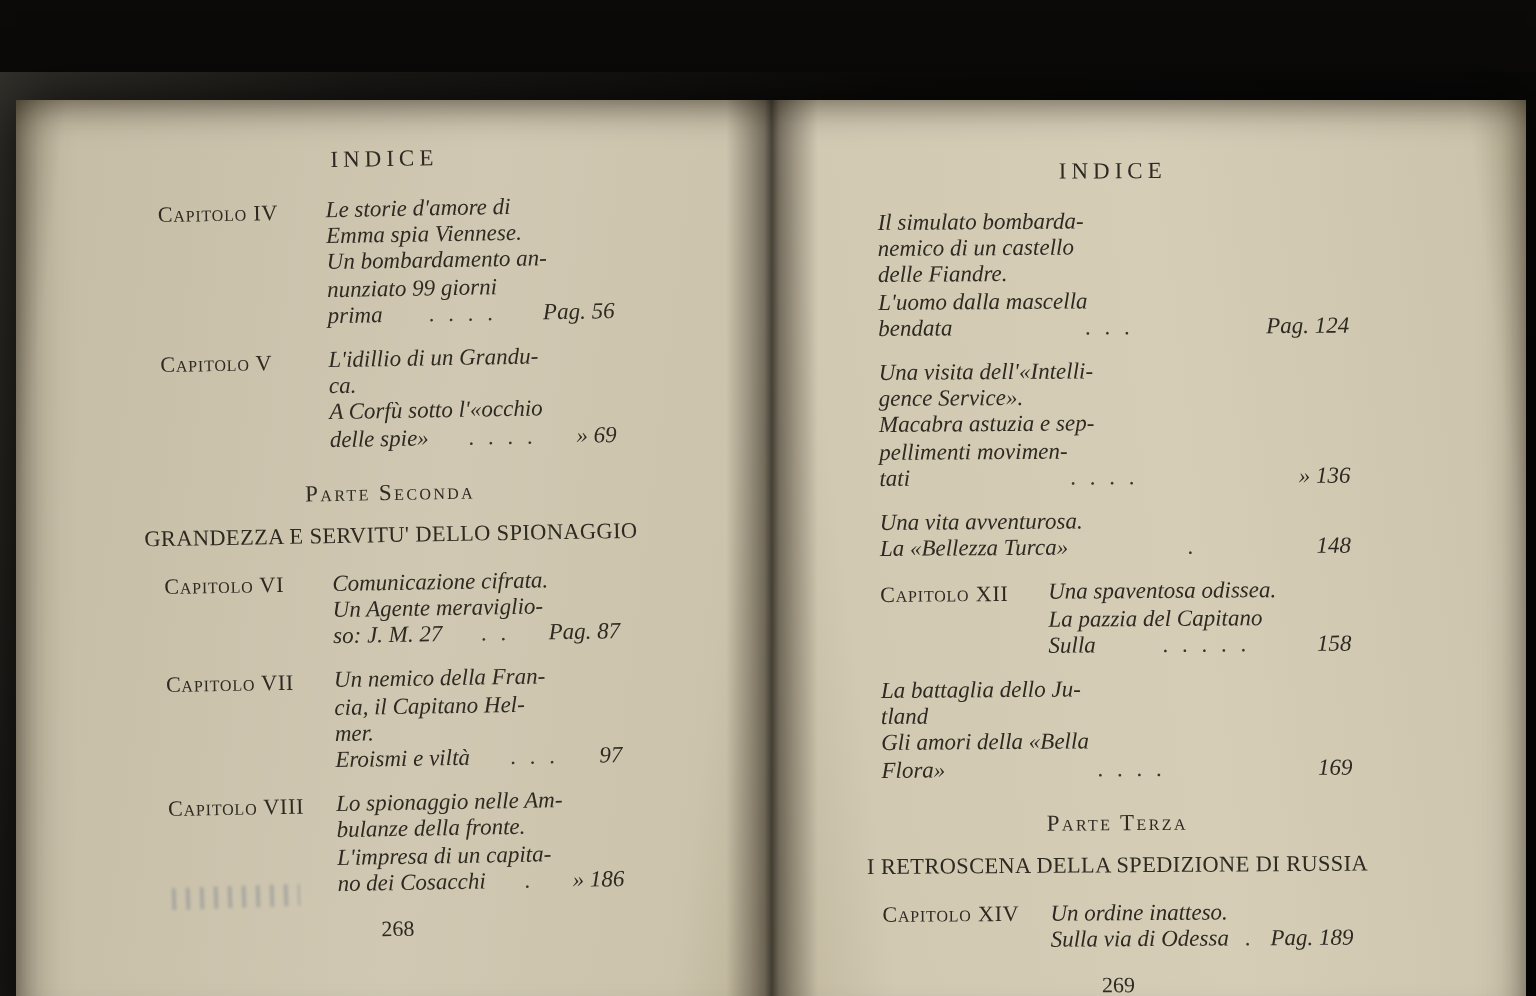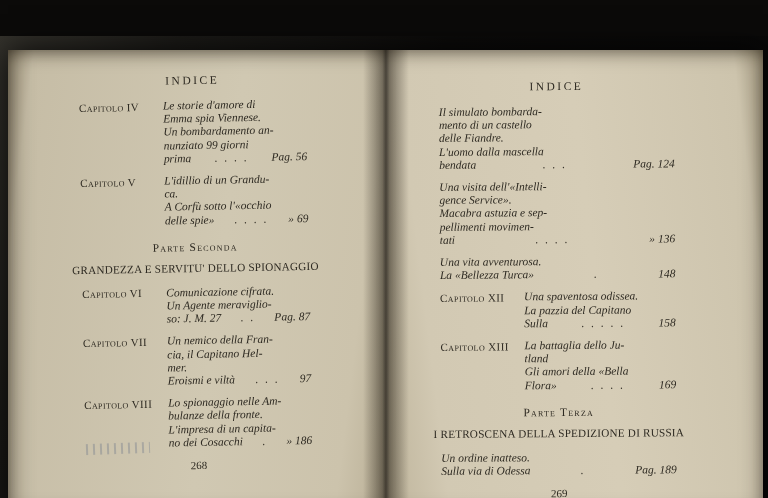--- a/index.html
+++ b/index.html
@@ -151,21 +151,21 @@
           <div class="pnum">268</div>
         </div>
       <div class="stamp"></div>
     </div>
     <div class="page right">
       <div class="page-inner">
           <div class="page-header">INDICE</div>
           <div class="entry">
             <div class="entry-body">
               <div class="line"><span class="t">Il simulato bombarda-</span></div>
-              <div class="line"><span class="t">mento di un castello</span></div>
+              <div class="line"><span class="t">nemico di un castello</span></div>
               <div class="line"><span class="t">delle Fiandre.</span></div>
               <div class="line"><span class="t">L'uomo dalla mascella</span></div>
               <div class="line leader">
                 <span class="t">bendata</span>
                 <span class="dots">. . .</span>
                 <span class="ref">Pag. 124</span>
               </div>
             </div>
           </div>
           <div class="entry">
@@ -197,37 +197,37 @@
               <div class="line"><span class="t">Una spaventosa odissea.</span></div>
               <div class="line"><span class="t">La pazzia del Capitano</span></div>
               <div class="line leader">
                 <span class="t">Sulla</span>
                 <span class="dots">. . . . .</span>
                 <span class="ref">158</span>
               </div>
             </div>
           </div>
           <div class="entry">
-            <span class="chap">Capitolo XIII</span>
             <div class="entry-body">
               <div class="line"><span class="t">La battaglia dello Ju-</span></div>
               <div class="line"><span class="t">tland</span></div>
               <div class="line"><span class="t">Gli amori della «Bella</span></div>
               <div class="line leader">
                 <span class="t">Flora»</span>
                 <span class="dots">. . . .</span>
                 <span class="ref">169</span>
               </div>
             </div>
           </div>
           <div class="part">
             <div class="part-label">Parte Terza</div>
             <div class="part-title">I RETROSCENA DELLA SPEDIZIONE DI RUSSIA</div>
           </div>
           <div class="entry">
+            <span class="chap">Capitolo XIV</span>
             <div class="entry-body">
               <div class="line"><span class="t">Un ordine inatteso.</span></div>
               <div class="line leader">
                 <span class="t">Sulla via di Odessa</span>
                 <span class="dots">.</span>
                 <span class="ref">Pag. 189</span>
               </div>
             </div>
           </div>
           <div class="pnum">269</div>

